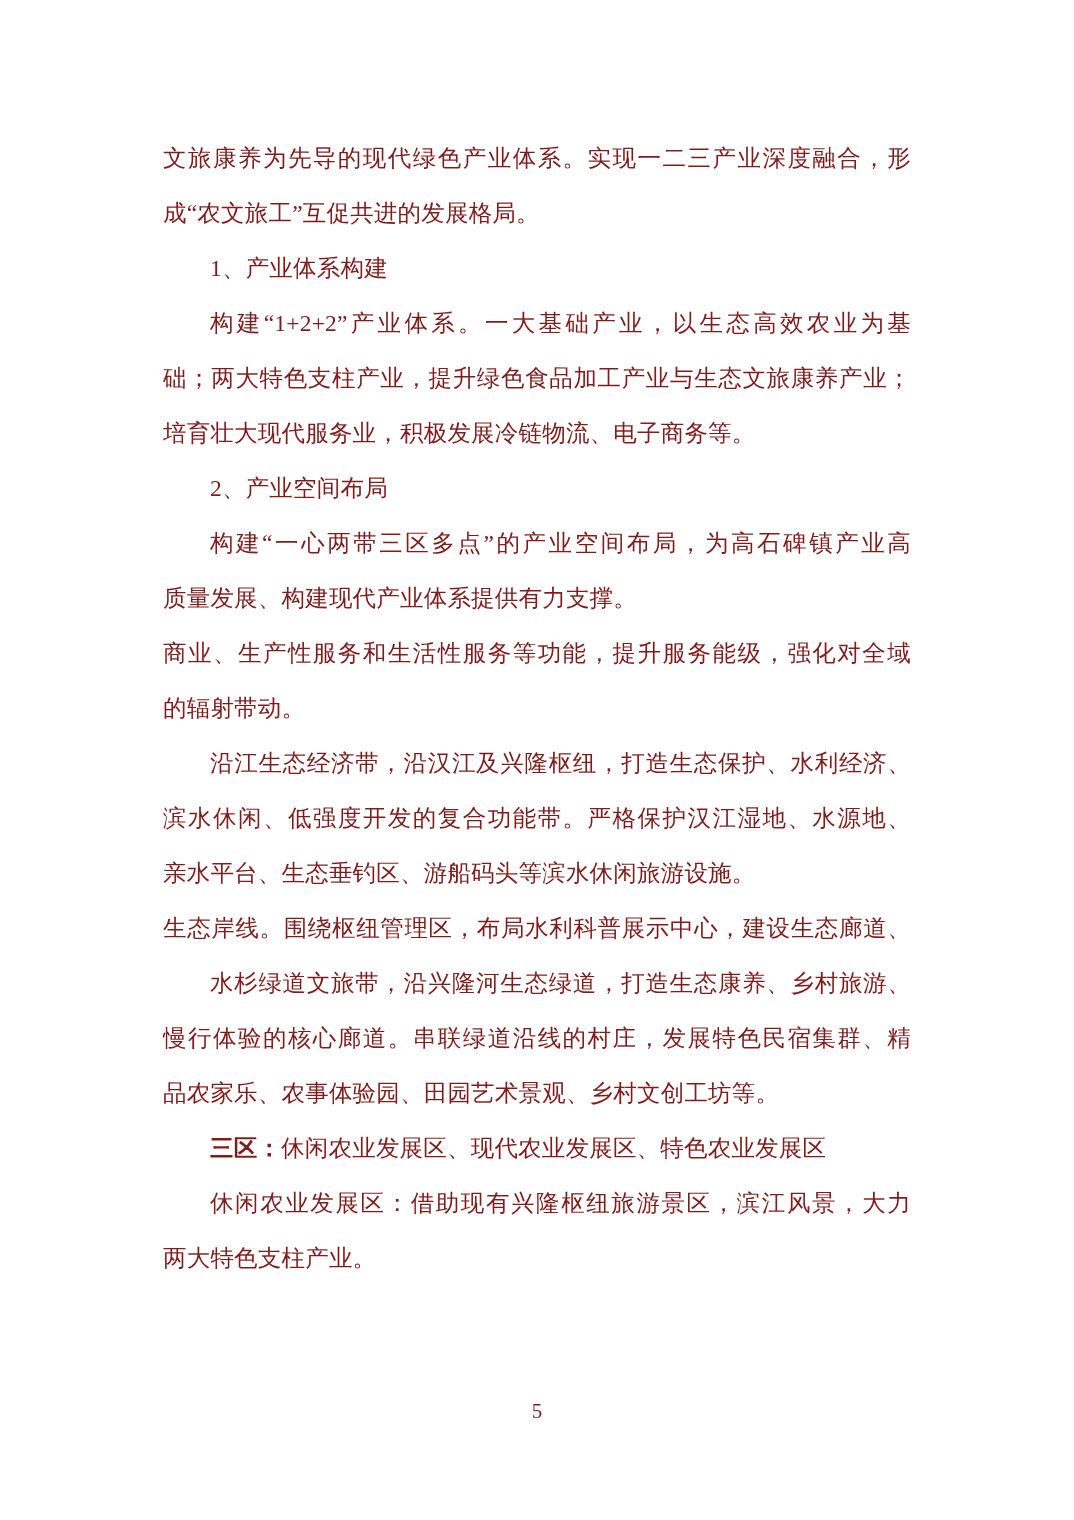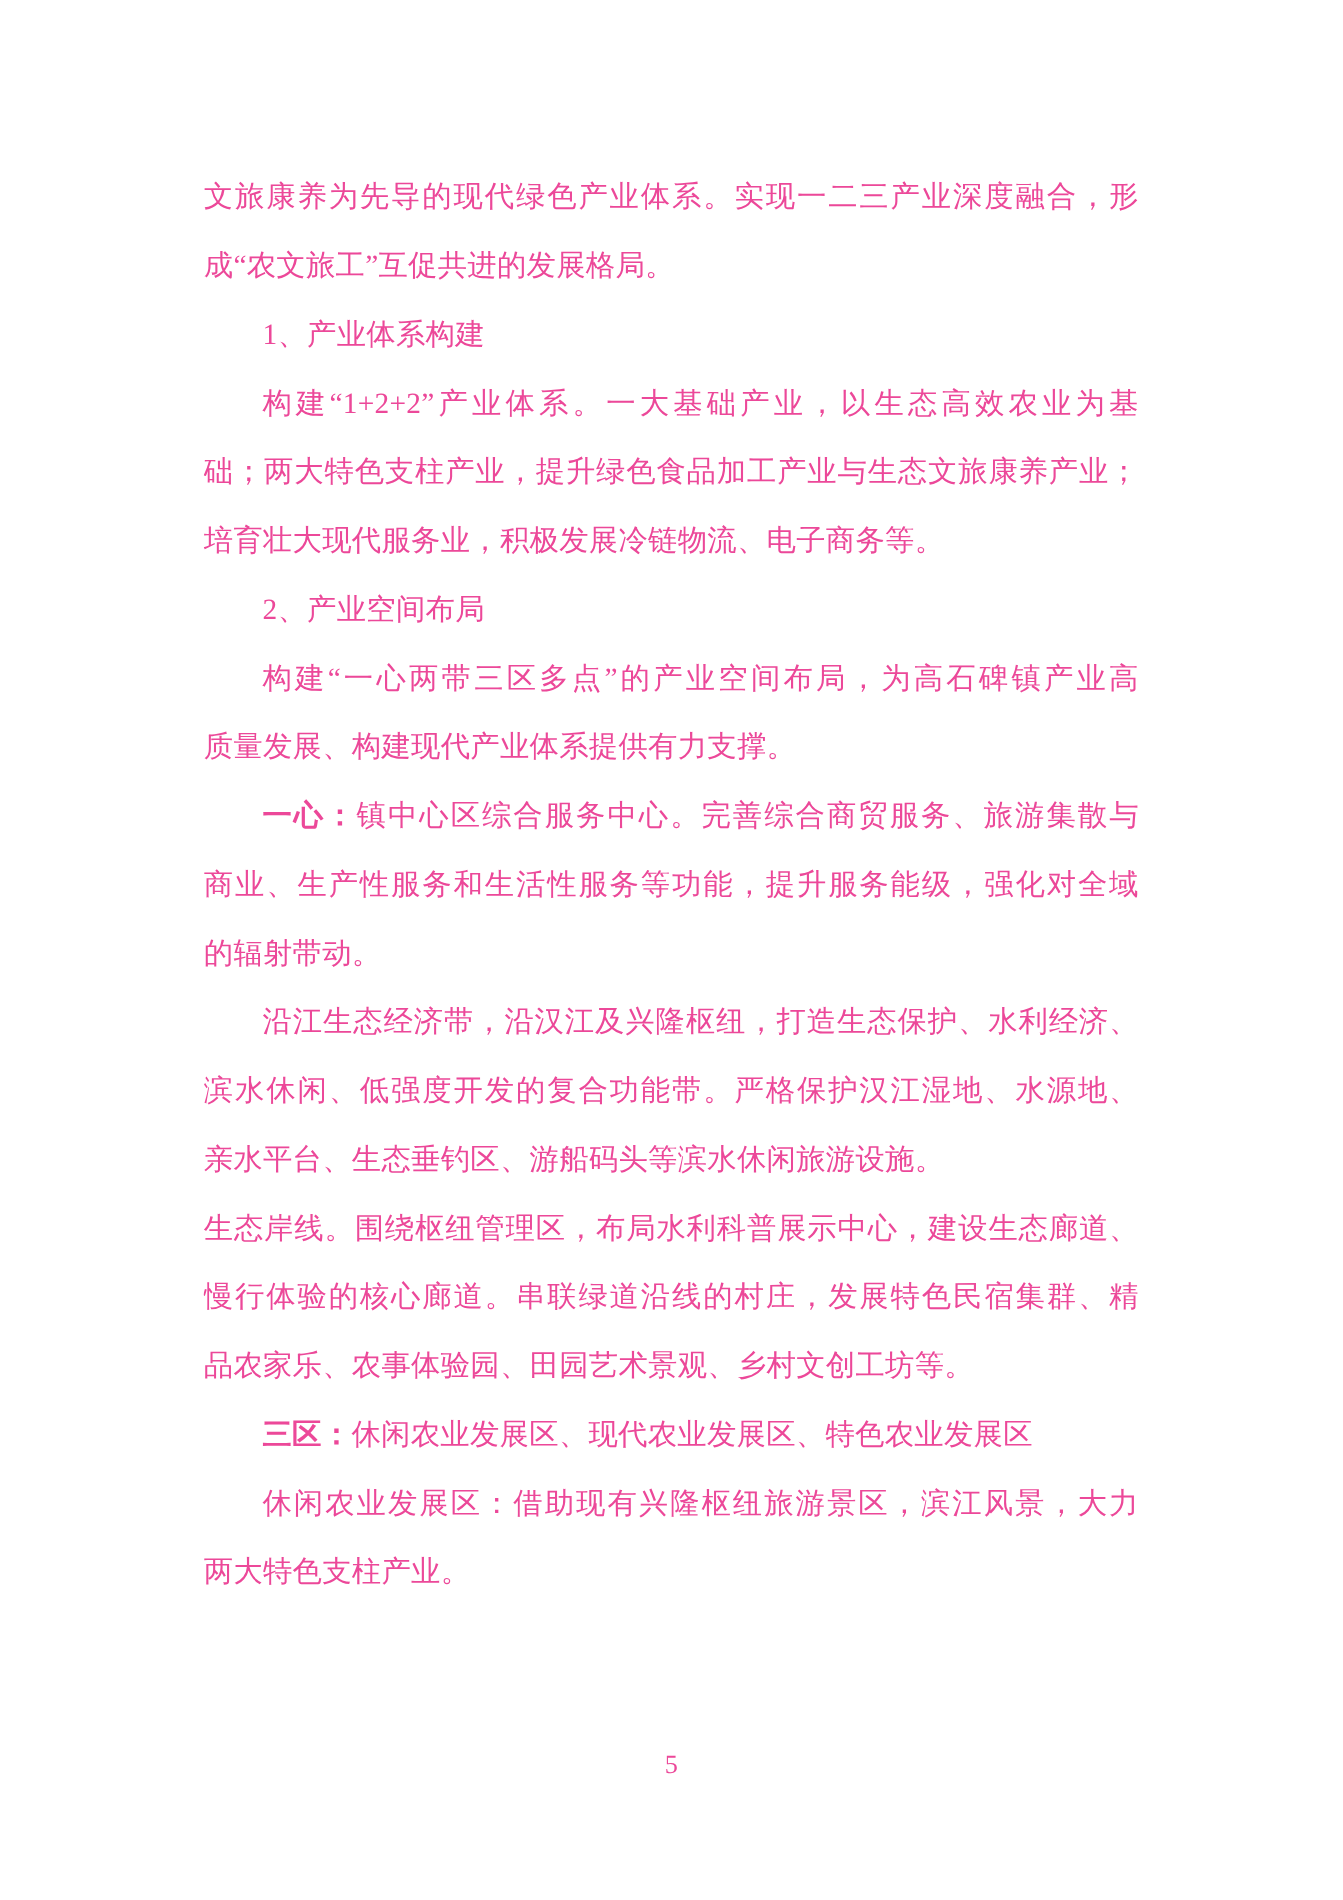--- a/index.html
+++ b/index.html
@@ -8,21 +8,21 @@
     background: #e8e8e8;
   }
   .page {
     position: relative;
     width: 1074px;
     height: 1520px;
     margin: 0 auto;
     background: #ffffff;
     overflow: hidden;
     font-family: "Liberation Serif", "DejaVu Serif", serif;
-    color: #ec4899;
+    color: #7f1d1d;
   }
   .doc-body {
     position: absolute;
     left: 163px;
     top: 131px;
     width: 748px;
   }
   .paragraph {
     margin: 0;
     padding: 0;
@@ -72,31 +72,31 @@
         <div class="line">培育壮大现代服务业，积极发展冷链物流、电子商务等。</div>
       </div>
       <div class="paragraph">
         <div class="line first">2、产业空间布局</div>
       </div>
       <div class="paragraph">
         <div class="line fill first">构建“一心两带三区多点”的产业空间布局，为高石碑镇产业高</div>
         <div class="line">质量发展、构建现代产业体系提供有力支撑。</div>
       </div>
       <div class="paragraph">
-        <div class="line fill first"><b>一心：</b>镇中心区综合服务中心。完善综合商贸服务、旅游集散与</div>
         <div class="line fill">商业、生产性服务和生活性服务等功能，提升服务能级，强化对全域</div>
         <div class="line">的辐射带动。</div>
       </div>
       <div class="paragraph">
         <div class="line fill first">沿江生态经济带，沿汉江及兴隆枢纽，打造生态保护、水利经济、</div>
         <div class="line fill">滨水休闲、低强度开发的复合功能带。严格保护汉江湿地、水源地、</div>
         <div class="line">亲水平台、生态垂钓区、游船码头等滨水休闲旅游设施。</div>
         <div class="line fill">生态岸线。围绕枢纽管理区，布局水利科普展示中心，建设生态廊道、</div>
       </div>
       <div class="paragraph">
+        <div class="line fill first">水杉绿道文旅带，沿兴隆河生态绿道，打造生态康养、乡村旅游、</div>
         <div class="line fill">慢行体验的核心廊道。串联绿道沿线的村庄，发展特色民宿集群、精</div>
         <div class="line">品农家乐、农事体验园、田园艺术景观、乡村文创工坊等。</div>
       </div>
       <div class="paragraph">
         <div class="line first"><b>三区：</b>休闲农业发展区、现代农业发展区、特色农业发展区</div>
       </div>
       <div class="paragraph">
         <div class="line fill first">休闲农业发展区：借助现有兴隆枢纽旅游景区，滨江风景，大力</div>
         <div class="line">两大特色支柱产业。</div>
       </div>

